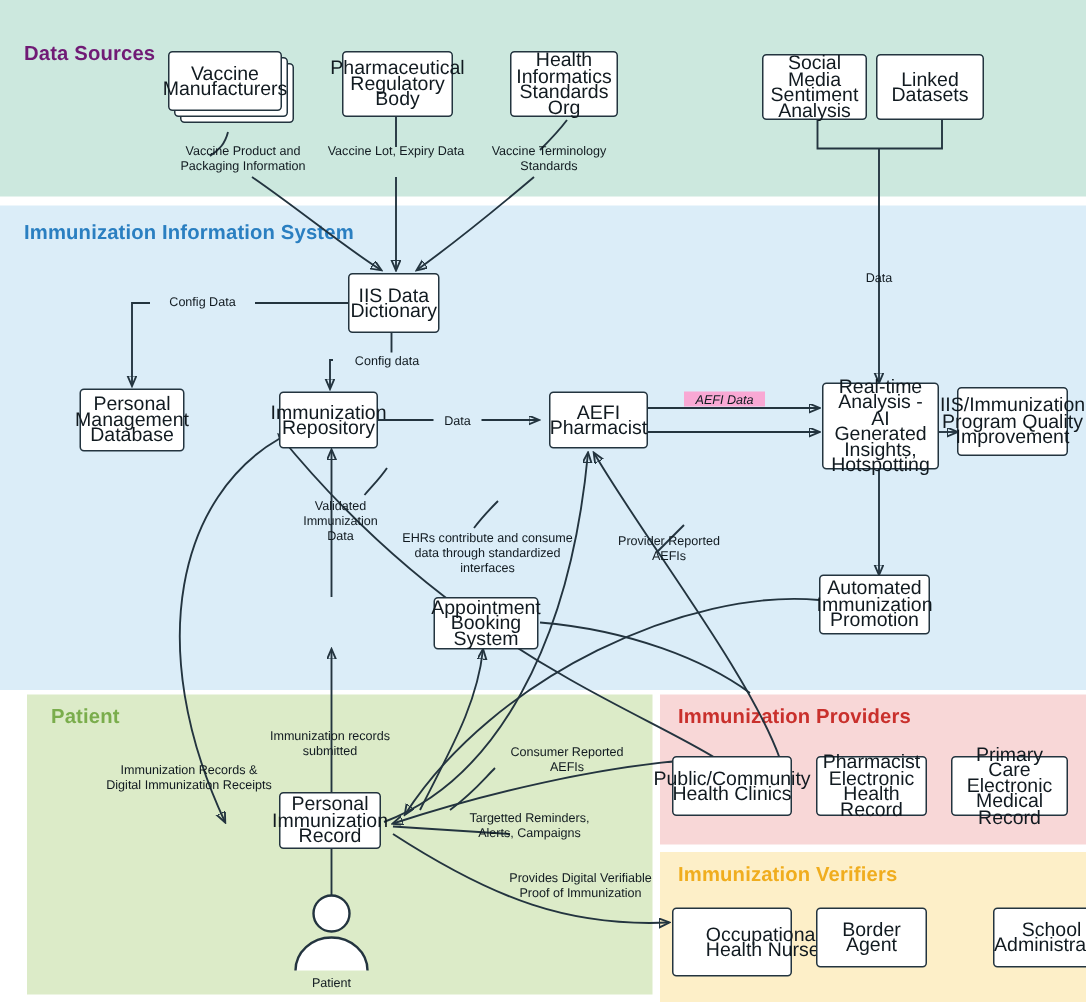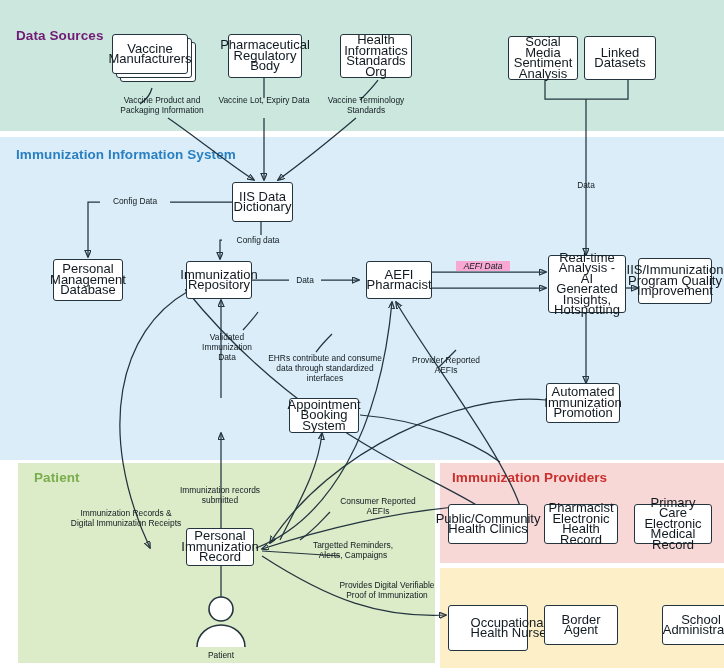--- a/index.html
+++ b/index.html
@@ -32,20 +32,21 @@
   <div class="band" style="left:0px;top:137px;width:724px;height:323px;background:#dbedf8;"></div>
   <div class="band-title" style="left:16px;top:147px;color:#2a7fc1;">Immunization Information System</div>
 
   <div class="band" style="left:18px;top:463px;width:417px;height:200px;background:#dcebc8;"></div>
   <div class="band-title" style="left:34px;top:470px;color:#7aad4c;">Patient</div>
 
   <div class="band" style="left:440px;top:463px;width:284px;height:100px;background:#f8d7d7;"></div>
   <div class="band-title" style="left:452px;top:470px;color:#c9302c;">Immunization Providers</div>
 
   <div class="band" style="left:440px;top:568px;width:284px;height:100px;background:#fdefc8;"></div>
+  <div class="band-title" style="left:452px;top:575px;color:#f0ad1e;">Immunization Verifiers</div>
 
   <svg class="wires" viewBox="0 0 724 672">
     <defs>
       <marker id="ah" markerWidth="8" markerHeight="8" refX="6.6" refY="3" orient="auto" markerUnits="userSpaceOnUse">
         <path d="M0,0 L7,3 L0,6 z" fill="#23343f" stroke="none"></path>
       </marker>
     </defs>
 
     <path d="M152,88 C150,96 146,100 140,104"></path>
     <path d="M168,118 C200,140 230,165 254,180" marker-end="url(#ah)"></path>

